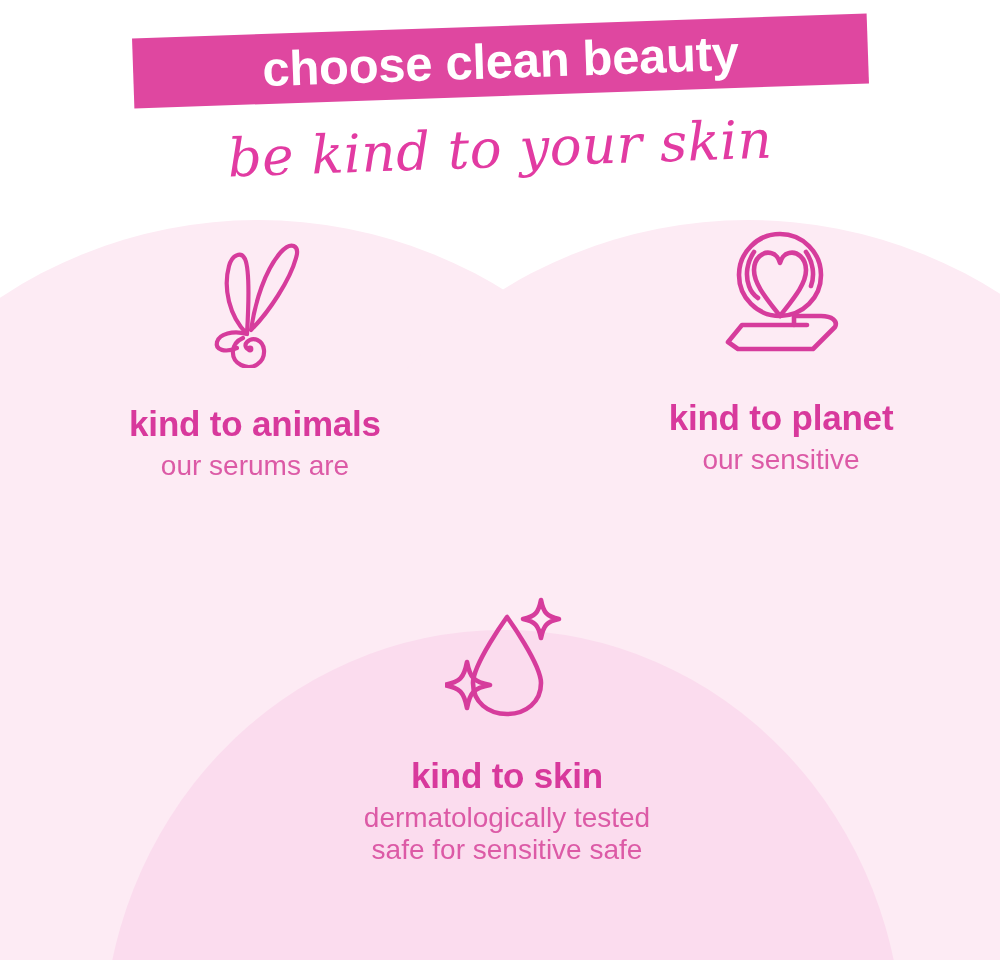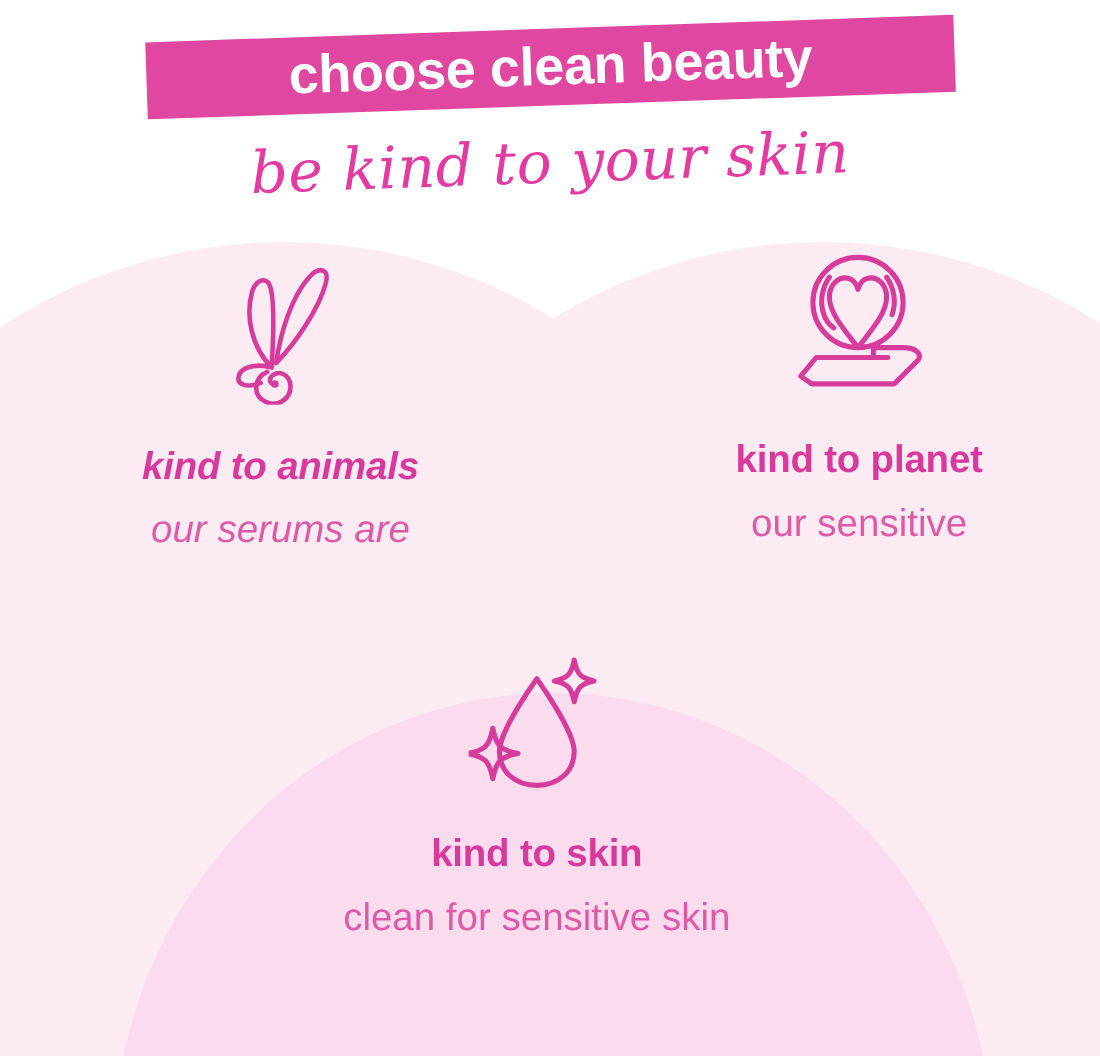--- a/index.html
+++ b/index.html
@@ -93,44 +93,43 @@
   .feature-title {
     color: #d8399c;
     font-size: 35px;
     font-weight: bold;
     letter-spacing: -0.2px;
     margin-top: 8px;
     white-space: nowrap;
   }
   .feature-body {
     color: #dc5aa6;
-    font-size: 35px;
+    font-size: 28px;
     font-weight: normal;
     line-height: 1.16;
-    margin-top: 18px;
+    margin-top: 6px;
     white-space: nowrap;
   }
 
   #feature-animals {
     left: 22px;
     top: 238px;
     width: 466px;
-    font-style: italic;
   }
   #feature-animals .feature-icon { margin-bottom: 36px; }
 
   #feature-planet {
     left: 548px;
     top: 226px;
     width: 466px;
   }
   #feature-planet .feature-icon { margin-bottom: 42px; }
 
   #feature-skin {
-    left: 255px;
+    left: 274px;
     top: 592px;
     width: 466px;
   }
   #feature-skin .feature-icon { margin-bottom: 28px; }
 </style>
 </head>
 <body>
 
 <div id="poster">
 
@@ -185,17 +184,18 @@
   <div class="feature" id="feature-skin">
     <svg class="feature-icon" width="124" height="136" viewBox="0 0 124 136" aria-hidden="true">
       <g fill="none" stroke="#d63c9c" stroke-width="4.6" stroke-linecap="round" stroke-linejoin="round">
         <path d="M62 25 C 62 25, 28 72, 28 91 C 28 110, 43 122, 62 122 C 81 122, 96 110, 96 91 C 96 72, 62 25, 62 25 Z"></path>
         <path d="M96 8 C 98.5 21, 102 24.5, 114 27 C 102 29.5, 98.5 33, 96 46 C 93.5 33, 90 29.5, 78 27 C 90 24.5, 93.5 21, 96 8 Z"></path>
         <path d="M22 70 C 25 86, 29 90, 45 93 C 29 96, 25 100, 22 116 C 19 100, 15 96, -1 93 C 15 90, 19 86, 22 70 Z"></path>
       </g>
     </svg>
     <div class="feature-title">kind to skin</div>
     <div class="feature-body">
-      <div>clean for sensitive skin</div>
+      <div>dermatologically tested</div>
+      <div>safe for sensitive safe</div>
     </div>
   </div>
 
 </div>
 
 </body></html>

